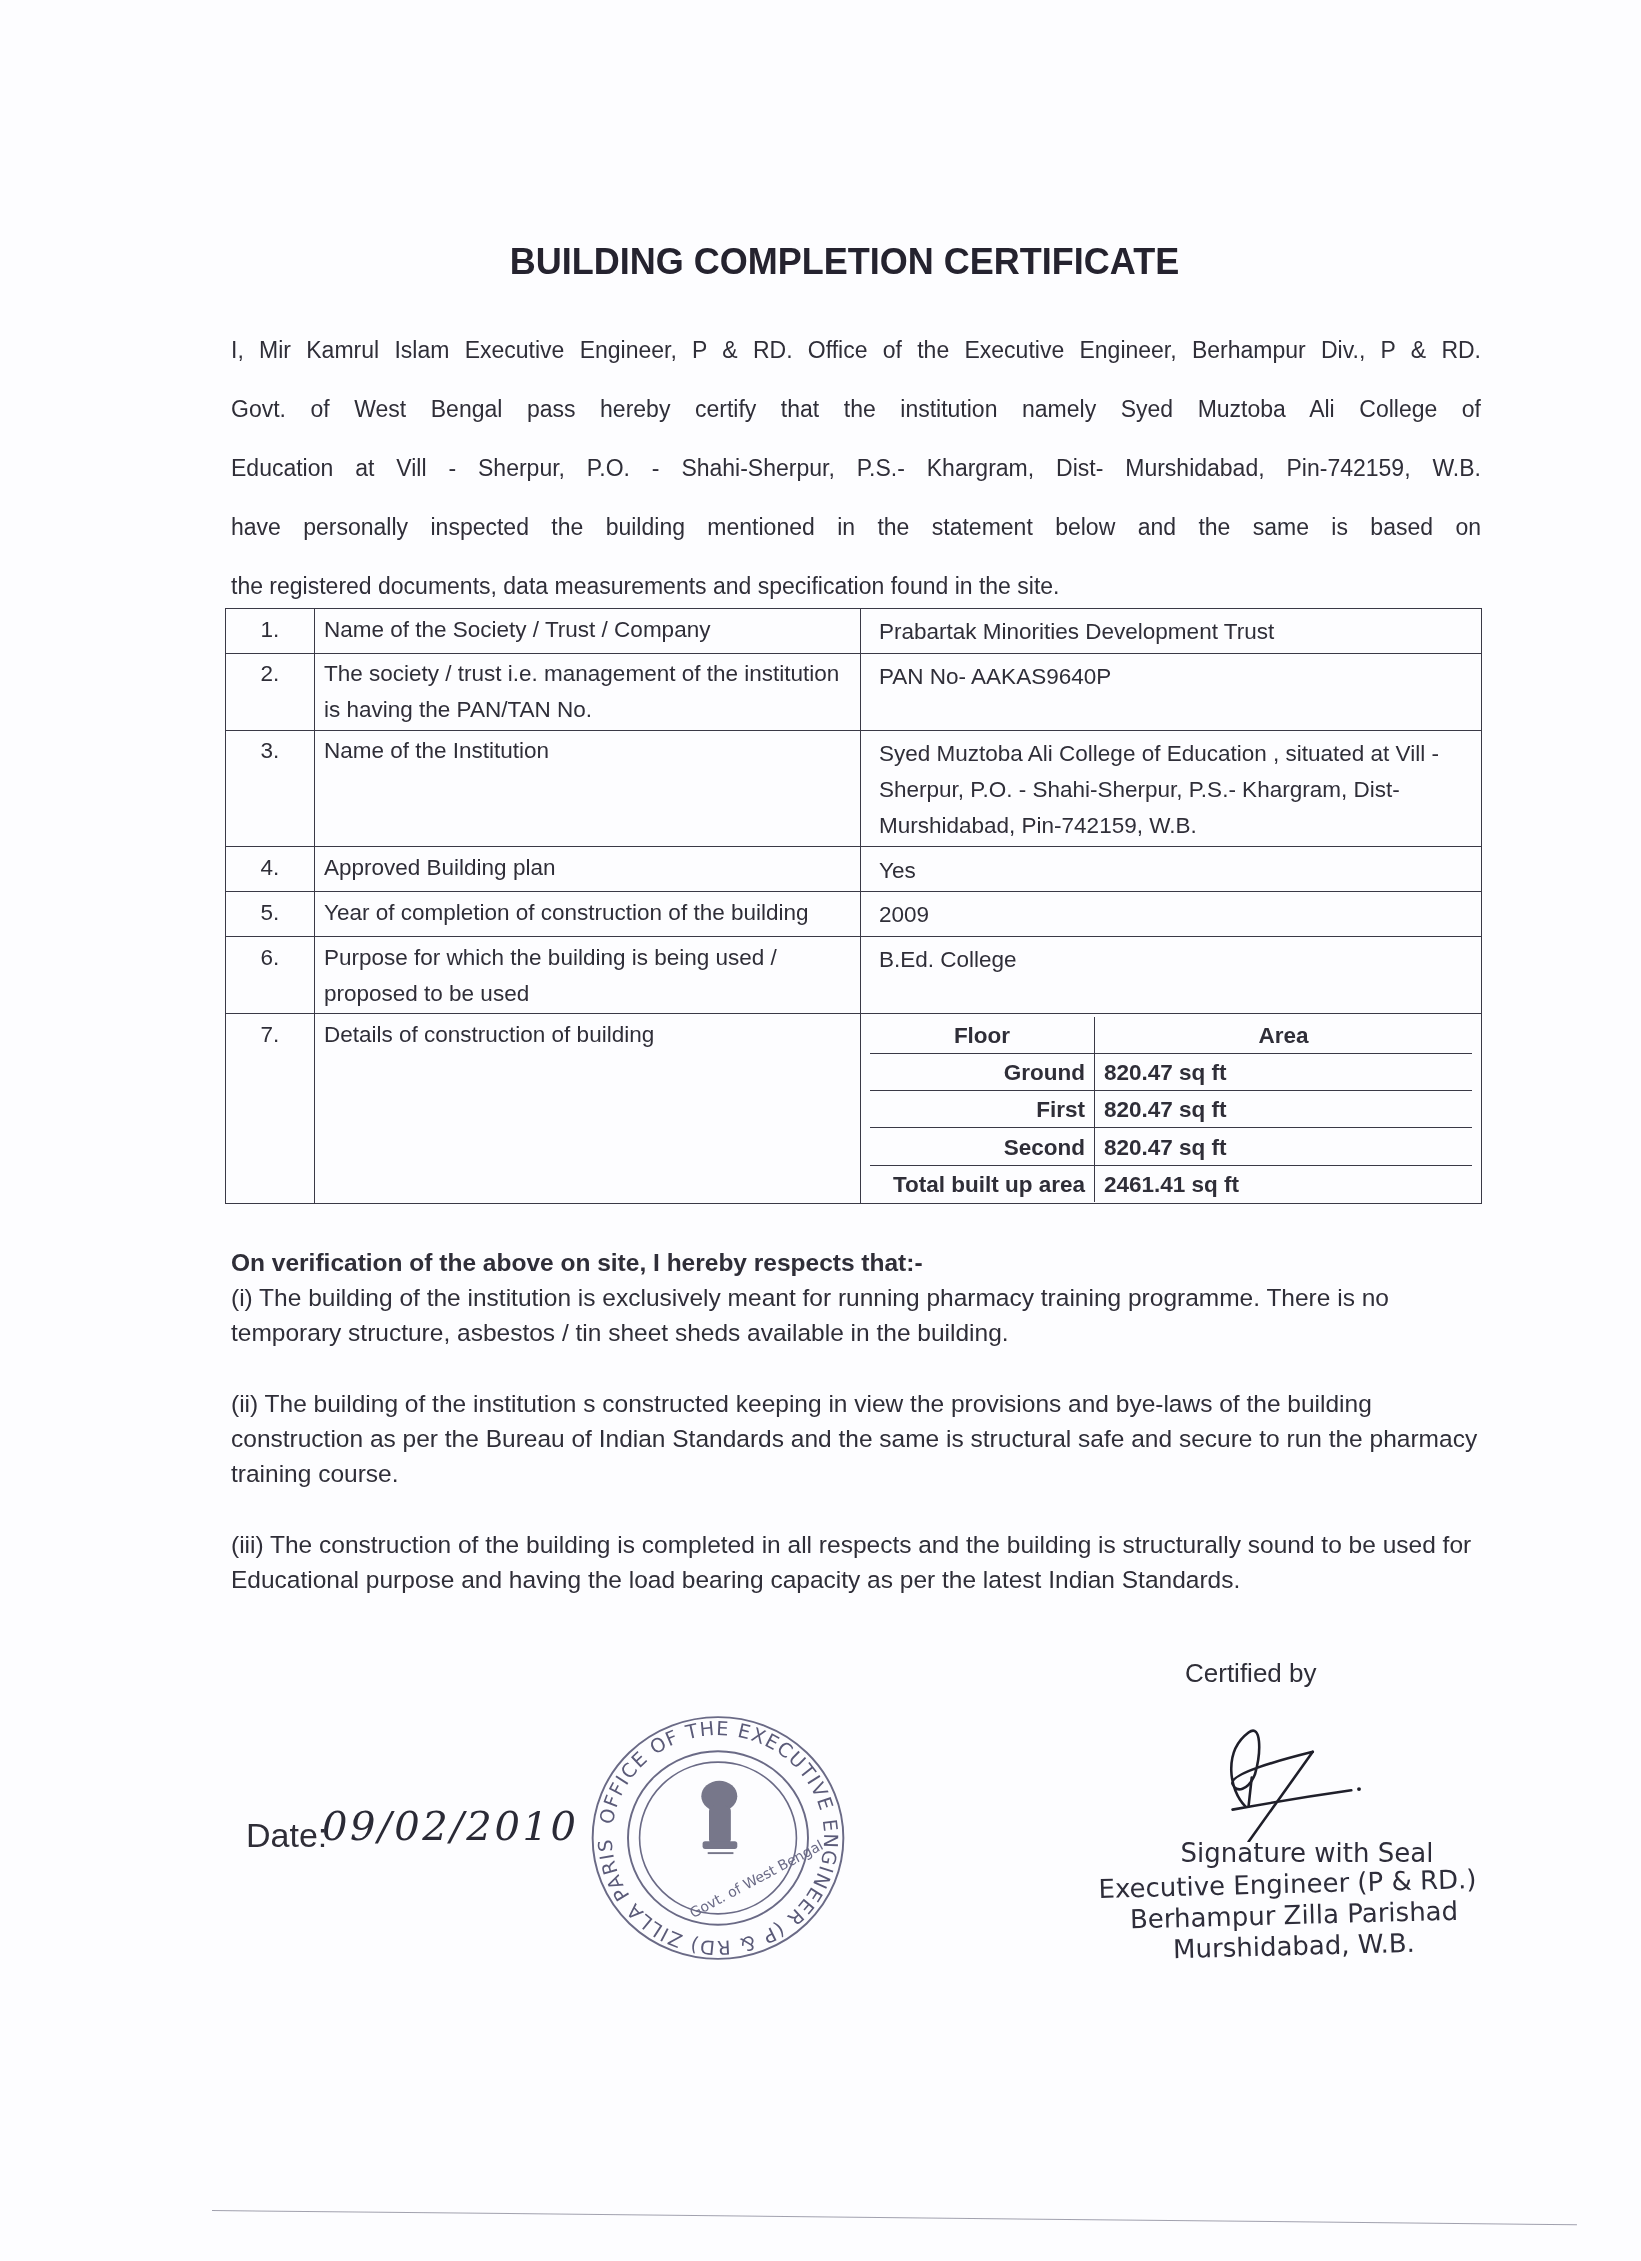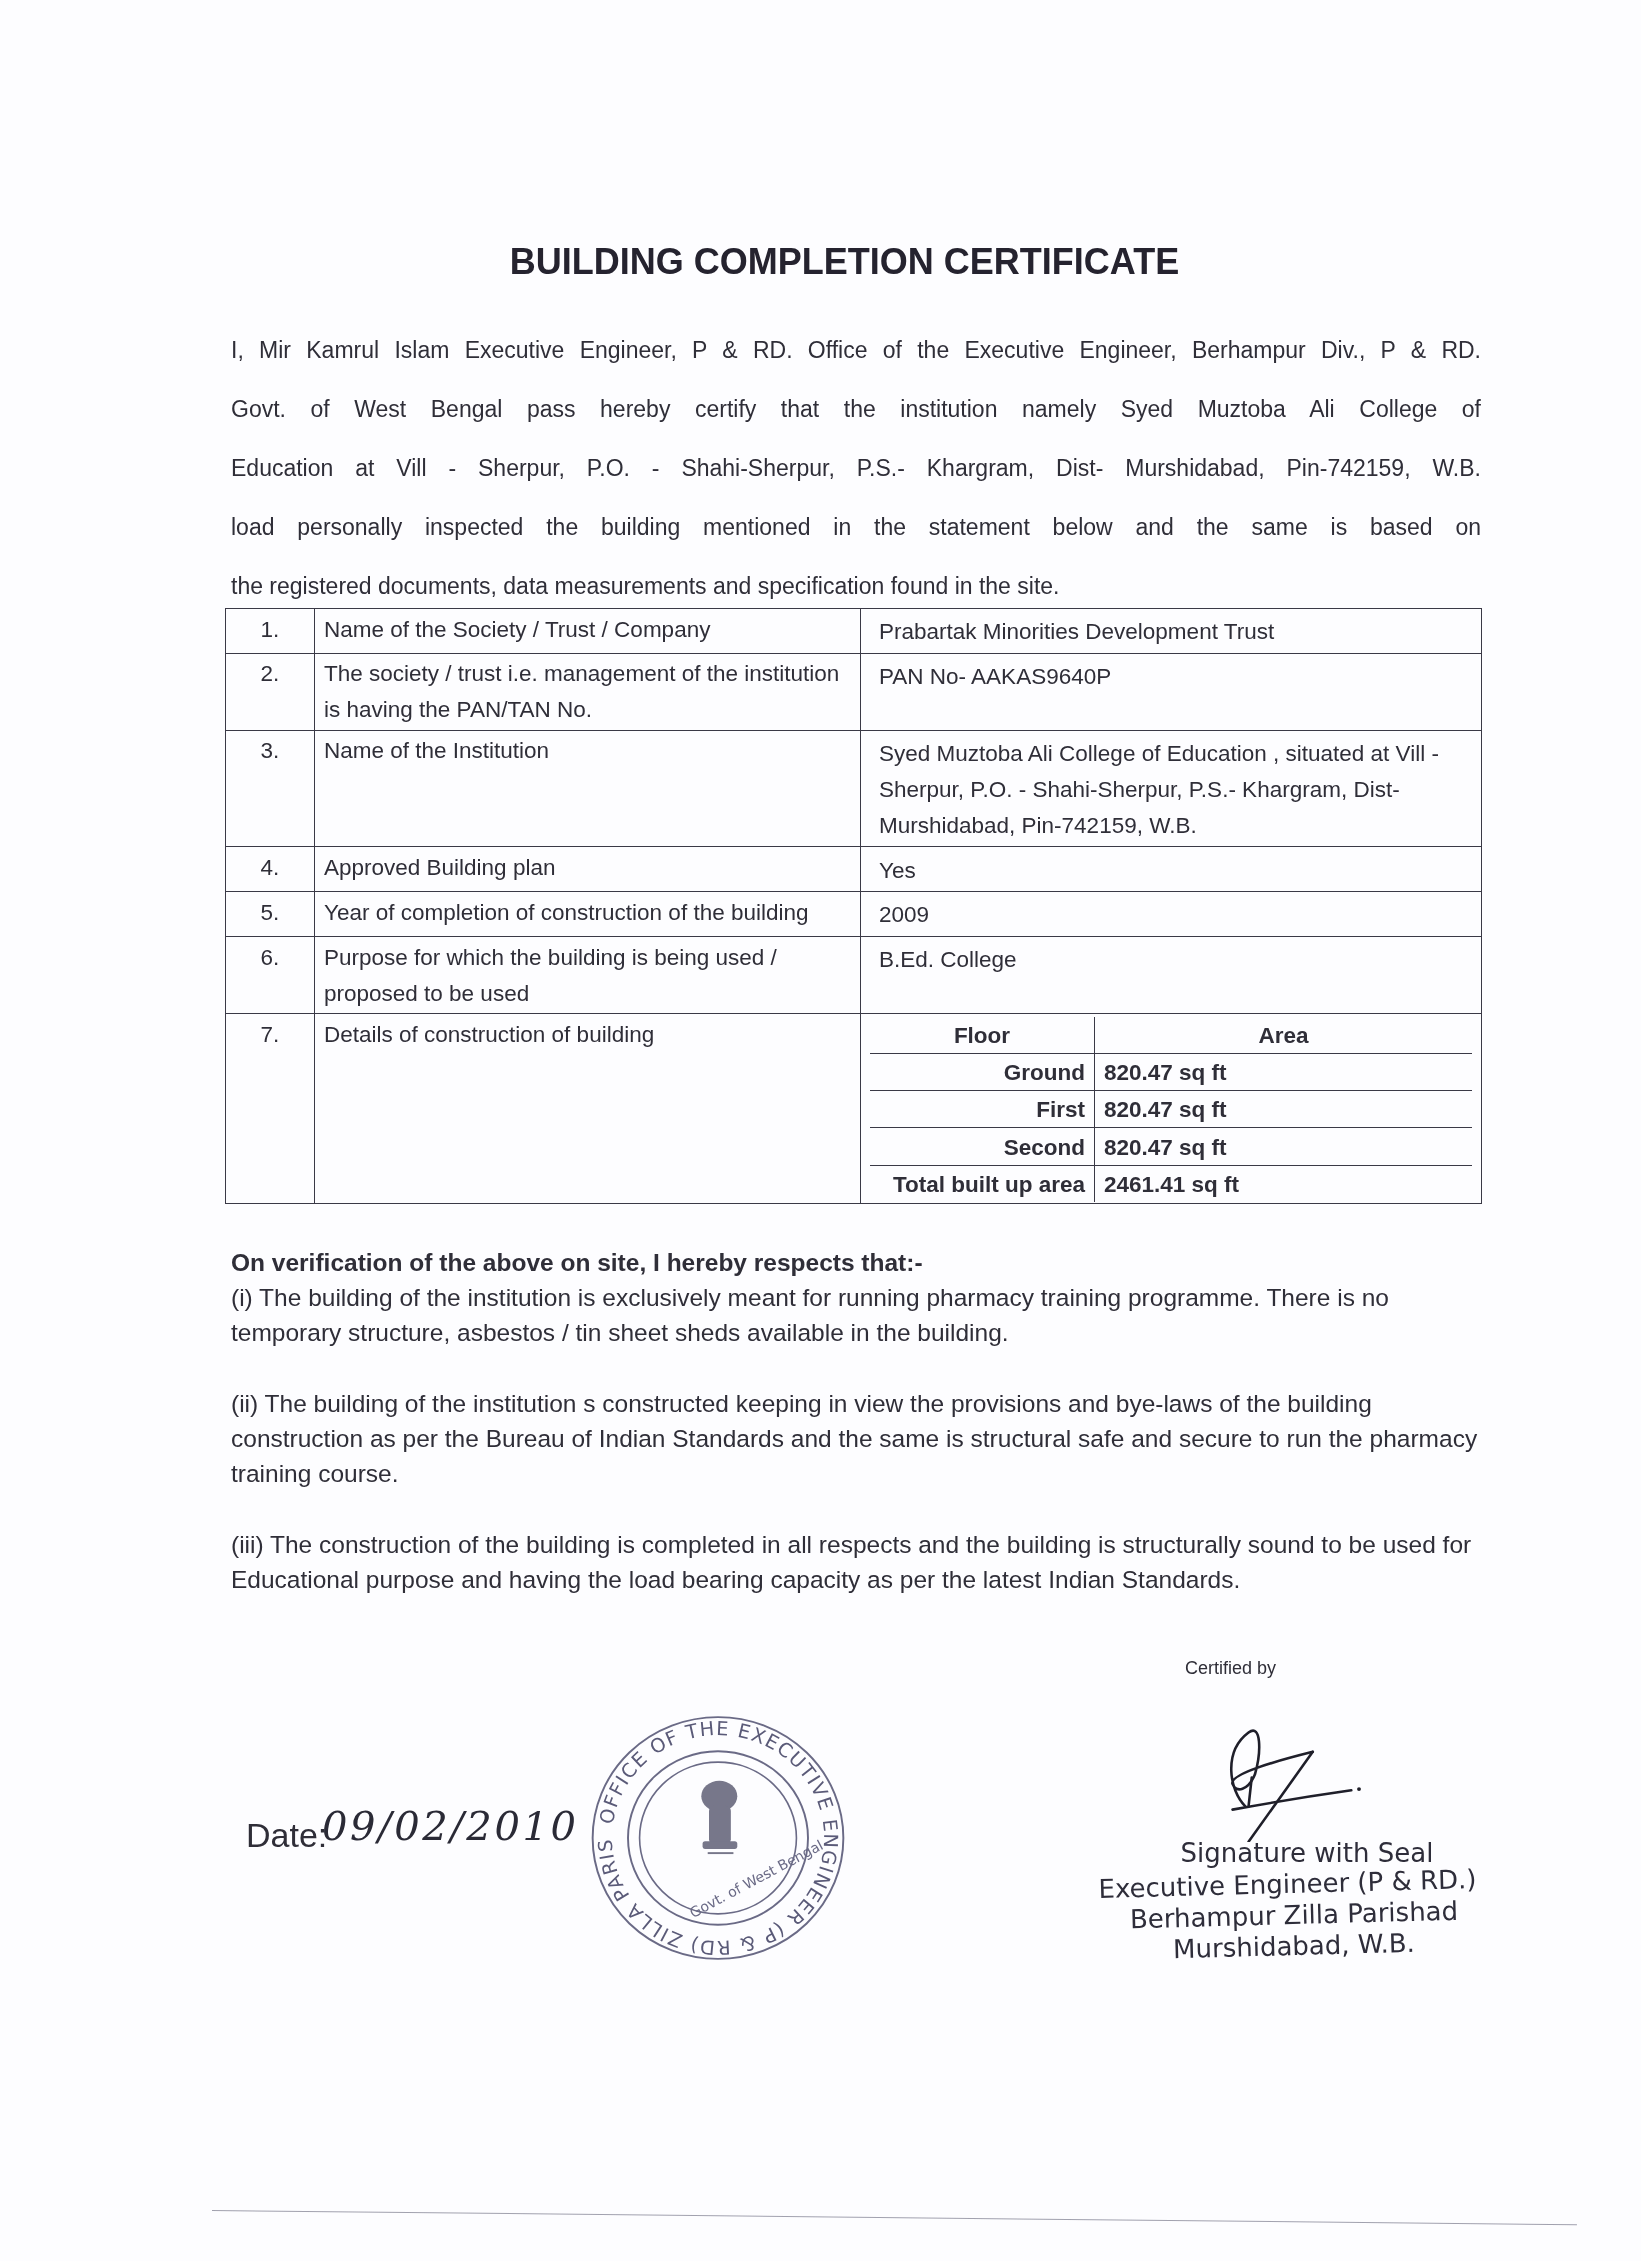--- a/index.html
+++ b/index.html
@@ -26,21 +26,21 @@
   table.floors { width: 100%; border-collapse: collapse; }
   table.floors td { border: 0; border-bottom: 1.9px solid #3a3946; padding: 1.3px 9px 0 9px; line-height: 35px; font-weight: bold; }
   table.floors tr:last-child td { border-bottom: 0; }
   table.floors td.fl { width: 206px; border-right: 1.9px solid #3a3946; text-align: right; }
   table.floors td.hdr { text-align: center; }
 
   .verify { position: absolute; left: 231px; top: 1245px; width: 1262px; font-size: 24.5px; color: #2f2e38; line-height: 35px; }
   .verify .head { font-weight: bold; }
   .verify p { margin: 0 0 36px 0; }
 
-  .certified { position: absolute; left: 1185px; top: 1658px; font-size: 18px; color: #2f2e38; }
+  .certified { position: absolute; left: 1185px; top: 1658px; font-size: 26px; color: #2f2e38; }
 
   .date-label { position: absolute; left: 246px; top: 1816px; font-size: 34px; color: #2f2e38; }
   .date-value { position: absolute; left: 322px; top: 1803px; font-size: 40px; color: #2a2a36;
                 font-family: "DejaVu Serif", serif; font-style: italic; letter-spacing: 2.6px; }
 
   .seal { position: absolute; left: 583px; top: 1709px; width: 270px; height: 258px; }
 
   .signature { position: absolute; left: 1210px; top: 1713px; width: 167px; height: 129px; }
 
   .sig-block { position: absolute; left: 1088px; top: 1838px; width: 412px; text-align: center;
@@ -58,21 +58,21 @@
 <body>
 
 <div class="page">
 
   <div class="title">BUILDING COMPLETION CERTIFICATE</div>
 
   <div class="intro">
     <span class="line">I, Mir Kamrul Islam Executive Engineer, P &amp; RD. Office of the Executive Engineer, Berhampur Div., P &amp; RD.</span>
     <span class="line">Govt. of West Bengal pass hereby certify that the institution namely Syed Muztoba Ali College of</span>
     <span class="line">Education at Vill - Sherpur, P.O. - Shahi-Sherpur, P.S.- Khargram, Dist- Murshidabad, Pin-742159, W.B.</span>
-    <span class="line">load personally inspected the building mentioned in the statement below and the same is based on</span>
+    <span class="line">have personally inspected the building mentioned in the statement below and the same is based on</span>
     <span class="line last">the registered documents,  data measurements and specification found in the site.</span>
   </div>
 
   <table class="main">
     <tbody>
         <tr>
       <td class="num">1.</td>
       <td class="label">Name of the Society / Trust / Company</td>
       <td class="value">
             <div class="v">Prabartak Minorities Development Trust</div>

